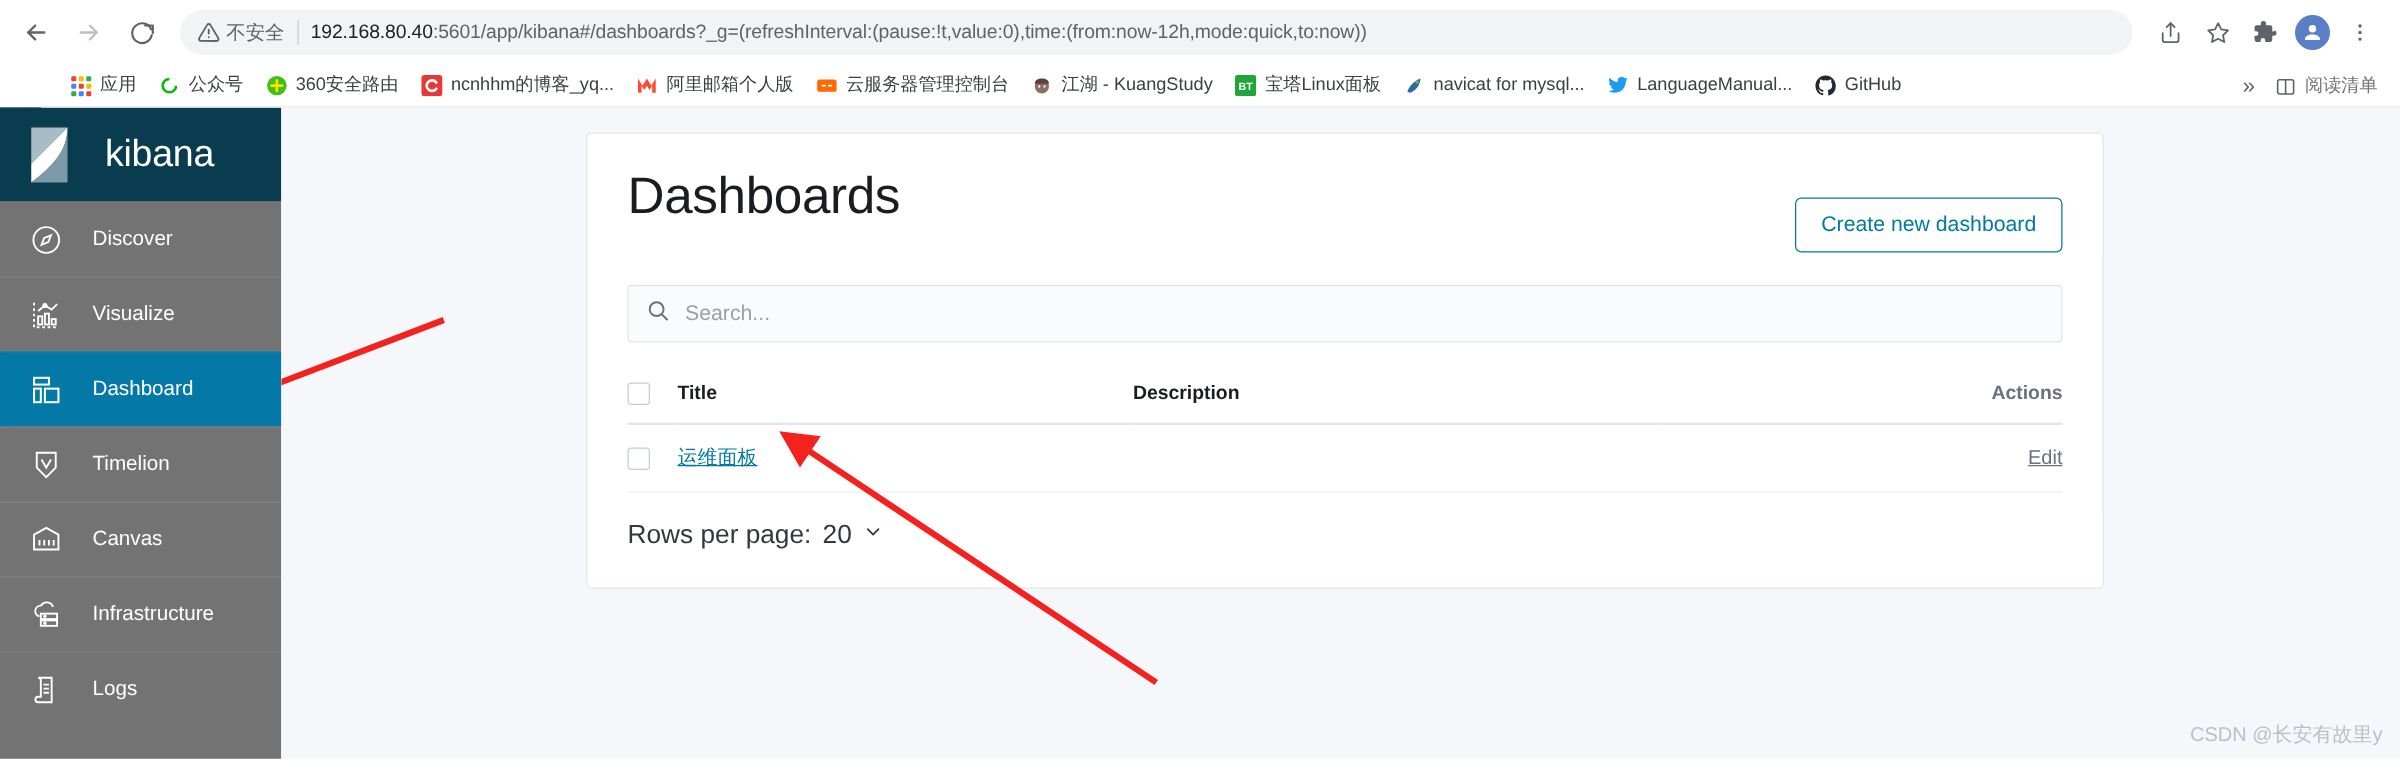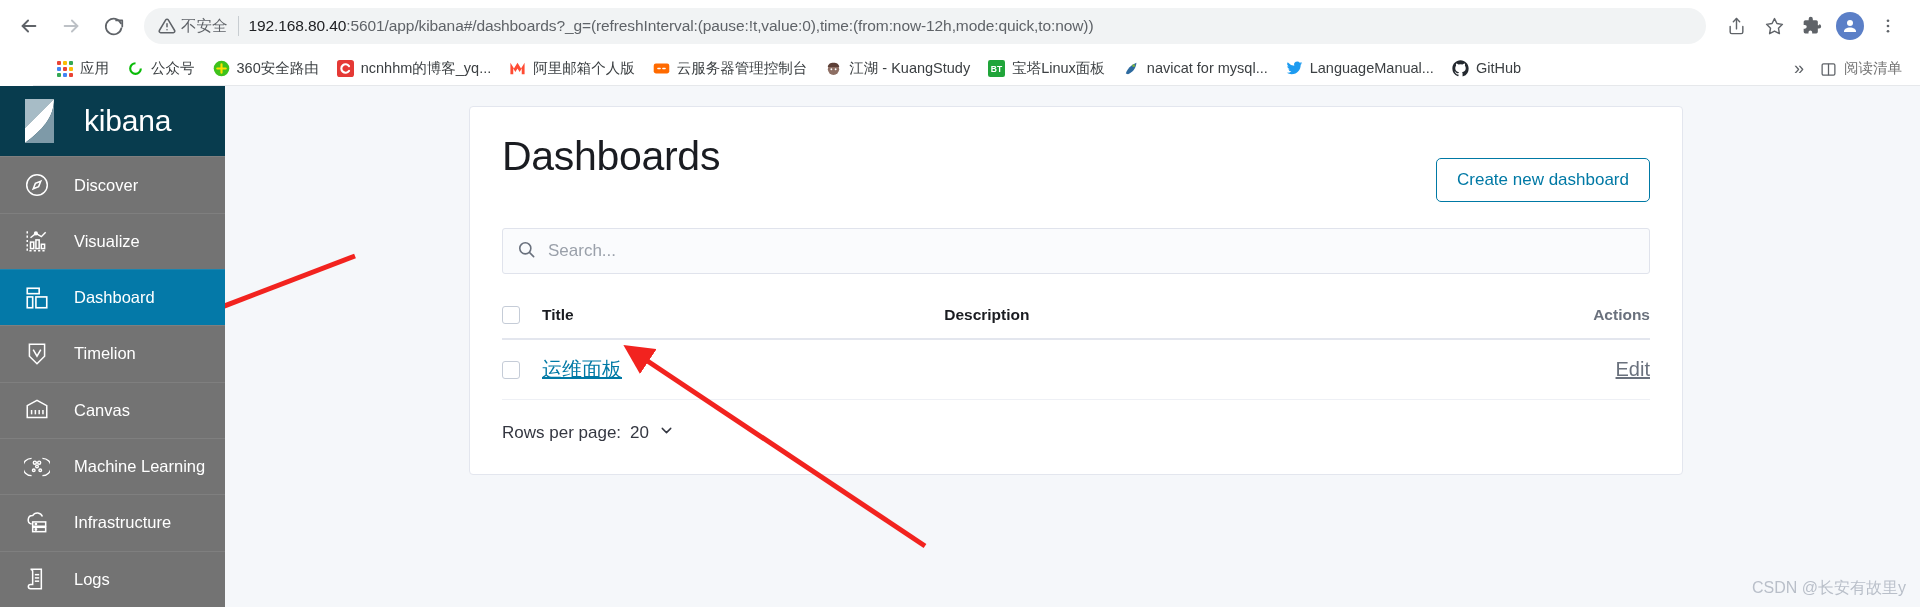--- a/index.html
+++ b/index.html
@@ -145,36 +145,36 @@
     font-size:17px; color:#343741; font-family:inherit;
   }
   .search-box input::placeholder { color:#9aa0aa; }
 
   table { width:100%; border-collapse:collapse; margin-top:22px; }
   th {
     text-align:left; font-size:15.5px; font-weight:700; color:#1a1c21;
     padding:10px 0 14px 0; border-bottom:2px solid #e3e6ee;
   }
   td {
-    padding:16px 0; border-bottom:1px solid #eef0f5; font-size:20px;
+    padding:16px 0; border-bottom:1px solid #eef0f5; font-size:16px;
     color:#343741;
   }
   th.c-chk, td.c-chk { width:40px; }
   th.c-desc, td.c-desc { width:420px; }
   th.c-act, td.c-act { text-align:right; color:#6a717d; }
   .chk {
     width:18px;height:18px;border:1px solid #c5ccd7;border-radius:3px;
     background:#fff; display:block;
   }
   .row-link { color:#0079a5; }
   .edit-link { color:#6a717d; }
 
   .rows-per-page {
     margin-top:22px; display:flex; align-items:center; gap:9px;
-    font-size:17px; color:#343741;
+    font-size:21px; color:#343741;
   }
 
   
   .arrow-svg { position:absolute; left:0; top:0; pointer-events:none; }
 
   .watermark {
     position:absolute; right:14px; bottom:8px;
     font-size:16px; color:#b9bfc9;
   }
 </style>
@@ -448,34 +448,20 @@
           <path d="M3 8 L12 3 L21 8 v11H3z"></path>
             <line x1="7" y1="12" x2="7" y2="16"></line>
             <line x1="10.5" y1="12" x2="10.5" y2="16"></line>
             <line x1="14" y1="12" x2="14" y2="16"></line>
             <line x1="17.5" y1="12" x2="17.5" y2="16"></line>
         </svg>
       </span>
       <span>Canvas</span>
     </div>
 
-    <div class="nav-item">
-      <span class="nv-ico">
-        <svg width="26" height="26" viewBox="0 0 24 24" fill="none" stroke="#ffffff" stroke-width="1.3">
-          <path d="M7 4a8 8 0 0 0 0 16"></path>
-            <path d="M17 4a8 8 0 0 1 0 16"></path>
-          <circle cx="10" cy="8" r="1.4"></circle>
-            <circle cx="14" cy="8" r="1.4"></circle>
-          <circle cx="9" cy="15" r="1.2"></circle>
-            <circle cx="15" cy="15" r="1.2"></circle>
-            <circle cx="12" cy="11.5" r="1.2"></circle>
-        </svg>
-      </span>
-      <span>Machine Learning</span>
-    </div>
 
     <div class="nav-item">
       <span class="nv-ico">
         <svg width="26" height="26" viewBox="0 0 24 24" fill="none" stroke="#ffffff" stroke-width="1.4">
           <path d="M7 13a4 4 0 0 1 1-7.9A5 5 0 0 1 17 6"></path>
           <rect x="8" y="11" width="12" height="4"></rect>
             <rect x="8" y="16" width="12" height="4"></rect>
           <circle cx="11" cy="13" r="0.6" fill="#fff"></circle>
             <circle cx="11" cy="18" r="0.6" fill="#fff"></circle>
         </svg>

